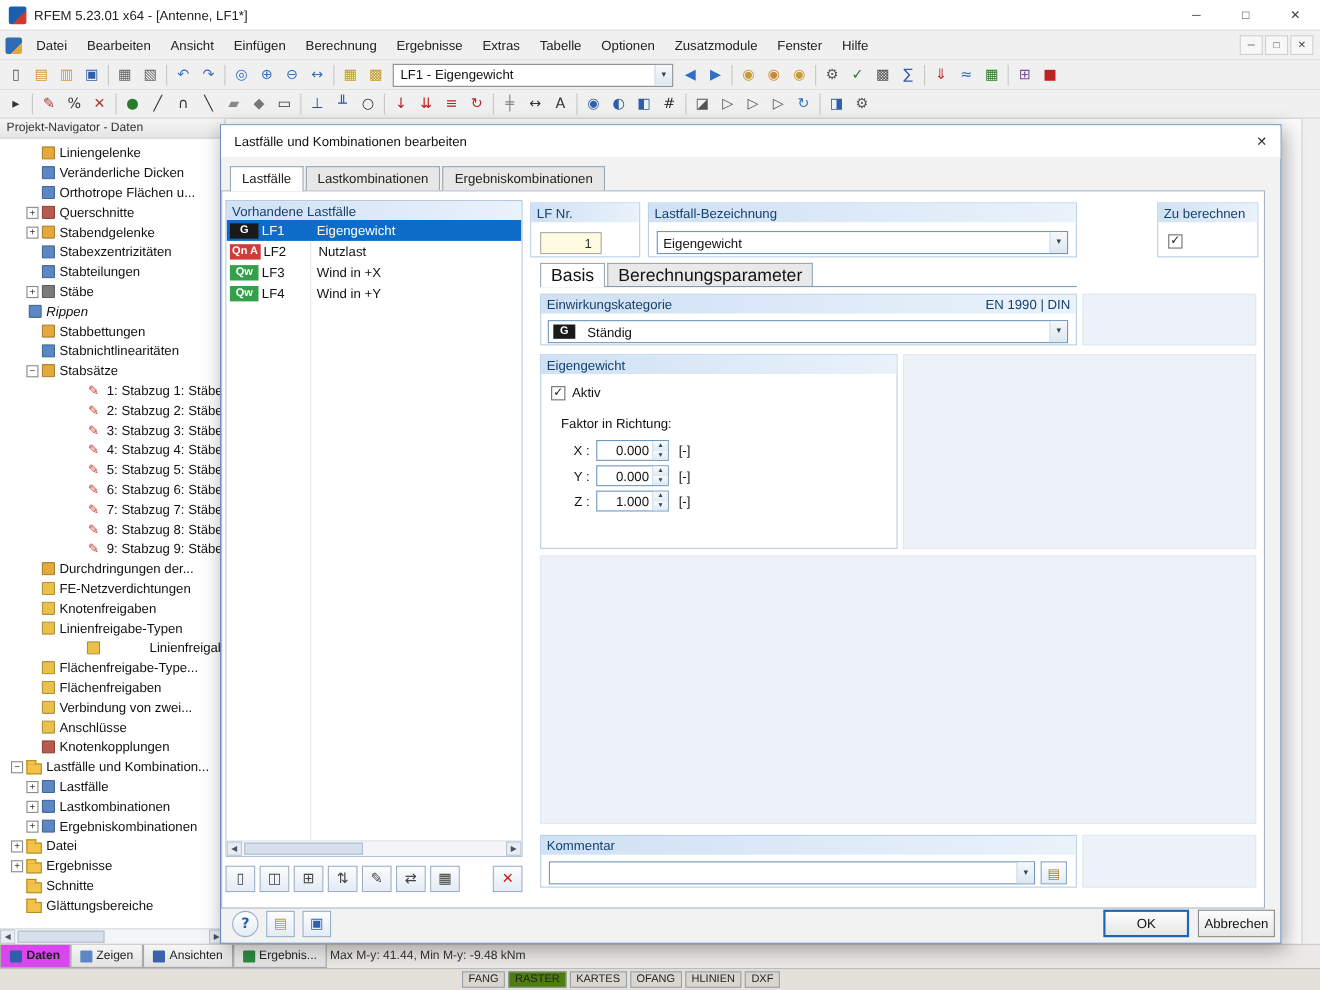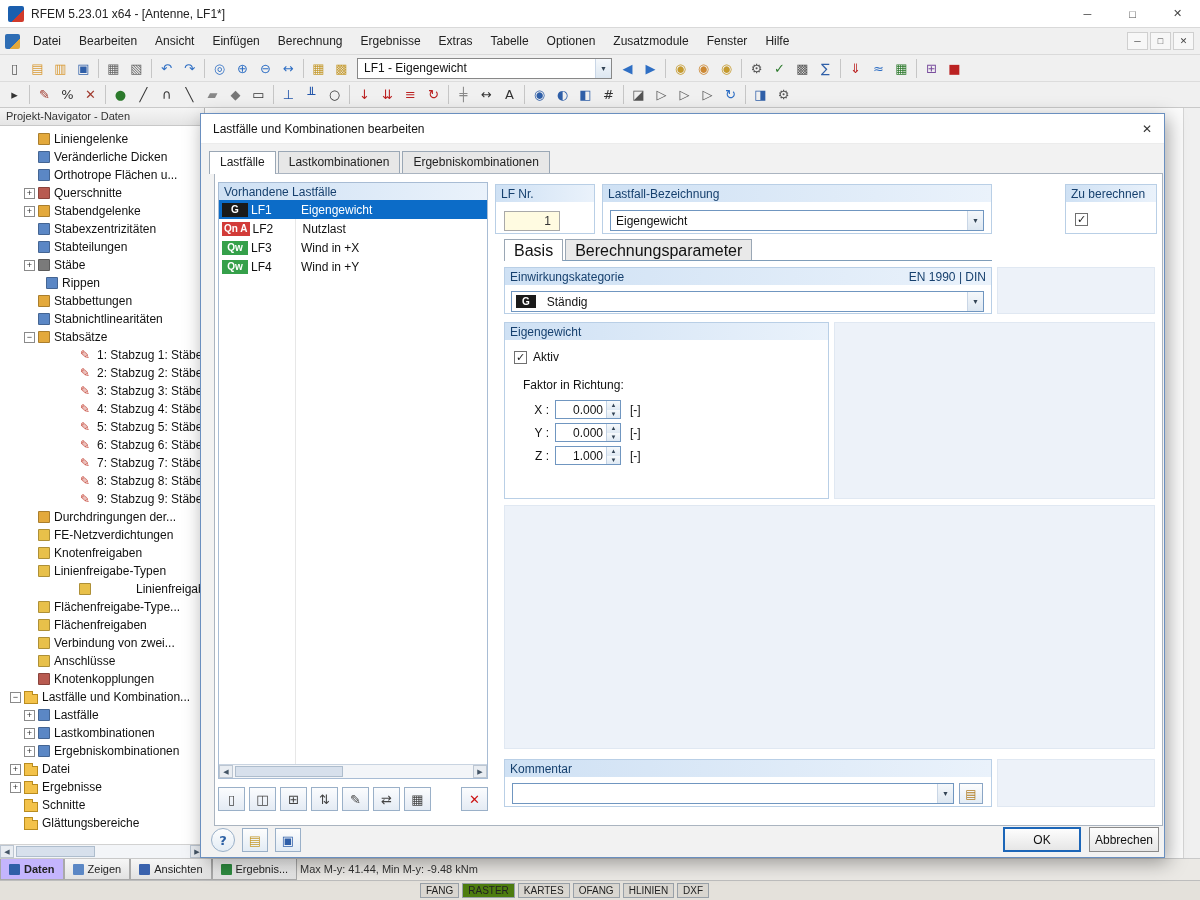--- a/index.html
+++ b/index.html
@@ -50,36 +50,36 @@
   .tree-label { overflow:hidden; }
   .nav-hscroll { position:absolute; left:0; bottom:0; width:100%; height:14px; display:flex; background:#f1f1f1; border-top:1px solid #d2d2d2; }
   .sarr { width:14px; height:100%; background:#e9edf2; border:1px solid #bcc6d2; font-size:7px; display:flex; align-items:center; justify-content:center; color:#456; flex:none; }
   .strack { flex:1; position:relative; background:#f3f5f8; }
   .sthumb { position:absolute; left:2px; top:1px; bottom:1px; width:45%; background:#d7e0ec; border:1px solid #aebdcd; }
 
   
   .bottombar { position:absolute; left:0; top:858px; width:1200px; height:22px; background:#ebe9e5; border-top:1px solid #c9c9c9; }
   #bottom-tabs { display:flex; height:21px; }
   .btab { display:flex; align-items:center; gap:4px; padding:0 8px; border:1px solid #a9a9a9; border-top:none; background:linear-gradient(#f6f6f6,#e2e2e2); font-size:11px; color:#222; }
-  .btab.active { background:#c4b5fd; font-weight:bold; }
+  .btab.active { background:#d946ef; font-weight:bold; }
   .btab-ico { width:11px; height:11px; border-radius:1px; }
   .status-msg { position:absolute; left:300px; top:4px; font-size:11px; color:#333; }
   .statusbar { position:absolute; left:0; top:880px; width:1200px; height:20px; background:#e4e1db; border-top:1px solid #bdbdbd; display:flex; align-items:center; }
   #status-toggles { display:flex; gap:3px; margin-left:420px; }
   .sbtn { padding:0 5px; height:15px; font-size:10px; border:1px solid #98a0a8; background:#d9d6d0; color:#222; display:flex; align-items:center; }
   .sbtn.active { background:#4d7c0f; }
 
   
   .dlg { position:absolute; left:200px; top:113px; width:965px; height:745px; background:#f2f2f2; border:1px solid #6a8fbf; box-shadow:3px 5px 18px rgba(0,0,0,.35); z-index:10; }
   .dlg-title { height:30px; background:#fff; display:flex; align-items:center; padding-left:12px; font-size:12px; color:#111; border-bottom:1px solid #ececec; }
   .dlg-close { margin-left:auto; width:34px; height:24px; display:flex; align-items:center; justify-content:center; font-size:12px; color:#333; }
   .dtabs { position:absolute; left:8px; top:37px; display:flex; z-index:3; }
   .dtab { padding:3px 10px; height:22px; border:1px solid #9aa7b5; border-bottom:none; background:#e7e7e7; margin-right:2px; font-size:12px; color:#222; }
   .dtab.active { background:#fff; height:23px; }
-  .dpage { position:absolute; left:13px; top:59px; width:949px; height:653px; background:#fff; border:1px solid #aab4c0; }
+  .dpage { position:absolute; left:0; top:59px; width:949px; height:653px; background:#fff; border:1px solid #aab4c0; }
 
   .ghead { height:17px; background:linear-gradient(90deg,#cfe1f4,#eaf2fb); color:#16406e; font-size:12px; padding:1px 5px; display:flex; justify-content:space-between; align-items:center; white-space:nowrap; overflow:hidden; }
   .group { position:absolute; border:1px solid #b9cfe6; background:#fff; }
   .panel { position:absolute; background:#edf2f9; border:1px solid #e0e8f2; }
 
   .lc-wrap { position:absolute; left:3px; top:8px; width:270px; height:597px; border:1px solid #a8bcd4; display:flex; flex-direction:column; }
   .lc-list { flex:1; background:#fff; position:relative; overflow:hidden; }
   .lc-list::after { content:''; position:absolute; left:76px; top:0; bottom:0; width:1px; background:#e7e7e7; }
   .lc-row { height:19px; display:flex; align-items:center; position:relative; z-index:1; }
   .lc-row.sel { background:#0c6cc8; color:#fff; }
@@ -305,21 +305,21 @@
       <div class="tree-row" style="padding-left: 24px;">
         <span class="exp-spacer"></span>
         <span class="tico sq" style="background: rgb(91, 135, 197);"></span>
         <span class="tree-label">Stabteilungen</span>
       </div>
       <div class="tree-row" style="padding-left: 24px;">
         <span class="expander">+</span>
         <span class="tico sq" style="background: rgb(122, 122, 122);"></span>
         <span class="tree-label">Stäbe</span>
       </div>
-      <div class="tree-row" style="padding-left: 32px;">
+      <div class="tree-row" style="padding-left: 12px; font-style: italic;">
         <span class="exp-spacer"></span>
         <span class="tico sq" style="background: rgb(91, 135, 197);"></span>
         <span class="tree-label">Rippen</span>
       </div>
       <div class="tree-row" style="padding-left: 24px;">
         <span class="exp-spacer"></span>
         <span class="tico sq" style="background: rgb(227, 169, 60);"></span>
         <span class="tree-label">Stabbettungen</span>
       </div>
       <div class="tree-row" style="padding-left: 24px;">

